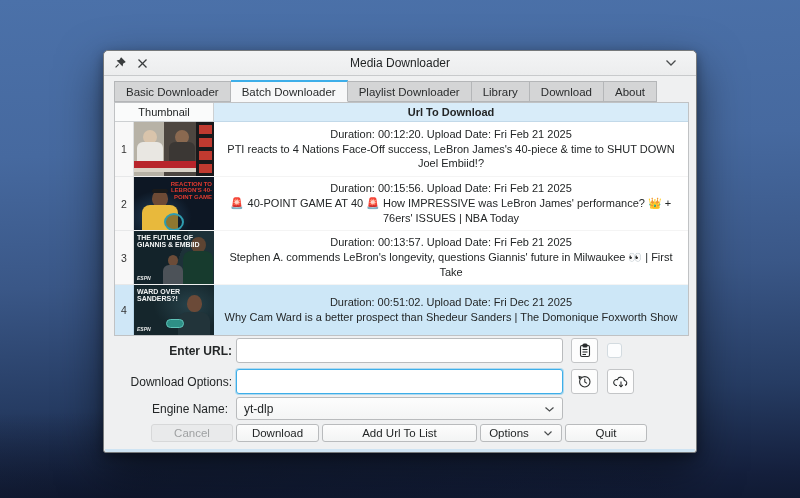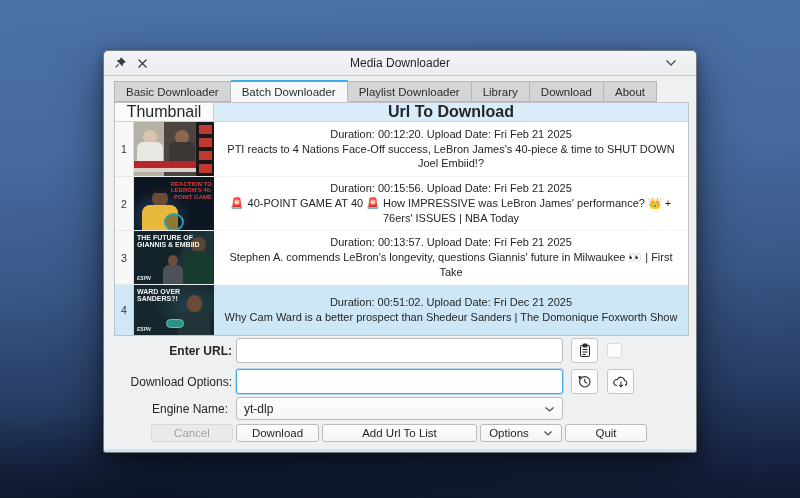--- a/index.html
+++ b/index.html
@@ -35,21 +35,21 @@
   
   .tabbar { position:absolute; left:10px; top:29px; right:10px; height:22px; display:flex; align-items:flex-end; }
   .tab { height:21px; display:flex; align-items:center; padding:0 11px; font-size:11.5px;
     background:#d4d5d6; border:1px solid #b4b6b8; border-left-width:0; color:#2a2c2d; cursor:default; }
   .tab:first-child { border-left-width:1px; }
   .tab.active { background:#f7f8f9; border-top:2px solid #3daee9; height:22px; border-bottom:1px solid #f7f8f9; position:relative; z-index:2; }
 
   
   .table { position:absolute; left:10px; top:51px; width:575px; height:234px;
     background:#ffffff; border:1px solid #c0c2c4; display:flex; flex-direction:column; overflow:hidden; }
-  .thead { display:flex; height:19px; flex:0 0 19px; font-size:16px; }
+  .thead { display:flex; height:19px; flex:0 0 19px; font-size:11px; }
   .th-thumb { width:99px; background:#fafbfb; border-right:1px solid #cdd0d2; border-bottom:1px solid #cdd0d2;
     display:flex; align-items:center; justify-content:center; }
   .th-url { flex:1; background:#d8ecf9; border-bottom:1px solid #c2d9e9; display:flex; align-items:center; justify-content:center; font-weight:bold; }
   .trow { display:flex; }
   .td-num { width:19px; background:#f8f8f8; border-right:1px solid #dcdedf; border-bottom:1px solid #e7e8e9;
     display:flex; align-items:center; justify-content:center; font-size:10.5px; color:#333; }
   .td-thumb { width:80px; position:relative; overflow:hidden; border-bottom:1px solid #f0f0f0; }
   .td-url { flex:1; display:flex; flex-direction:column; justify-content:center;
     font-size:11px; line-height:1.35; text-align:center; padding:2px 10px; border-bottom:1px solid #f4f4f4; }
   .trow.selected .td-num { background:#cfe7f7; border-right-color:#b9d6e9; }

